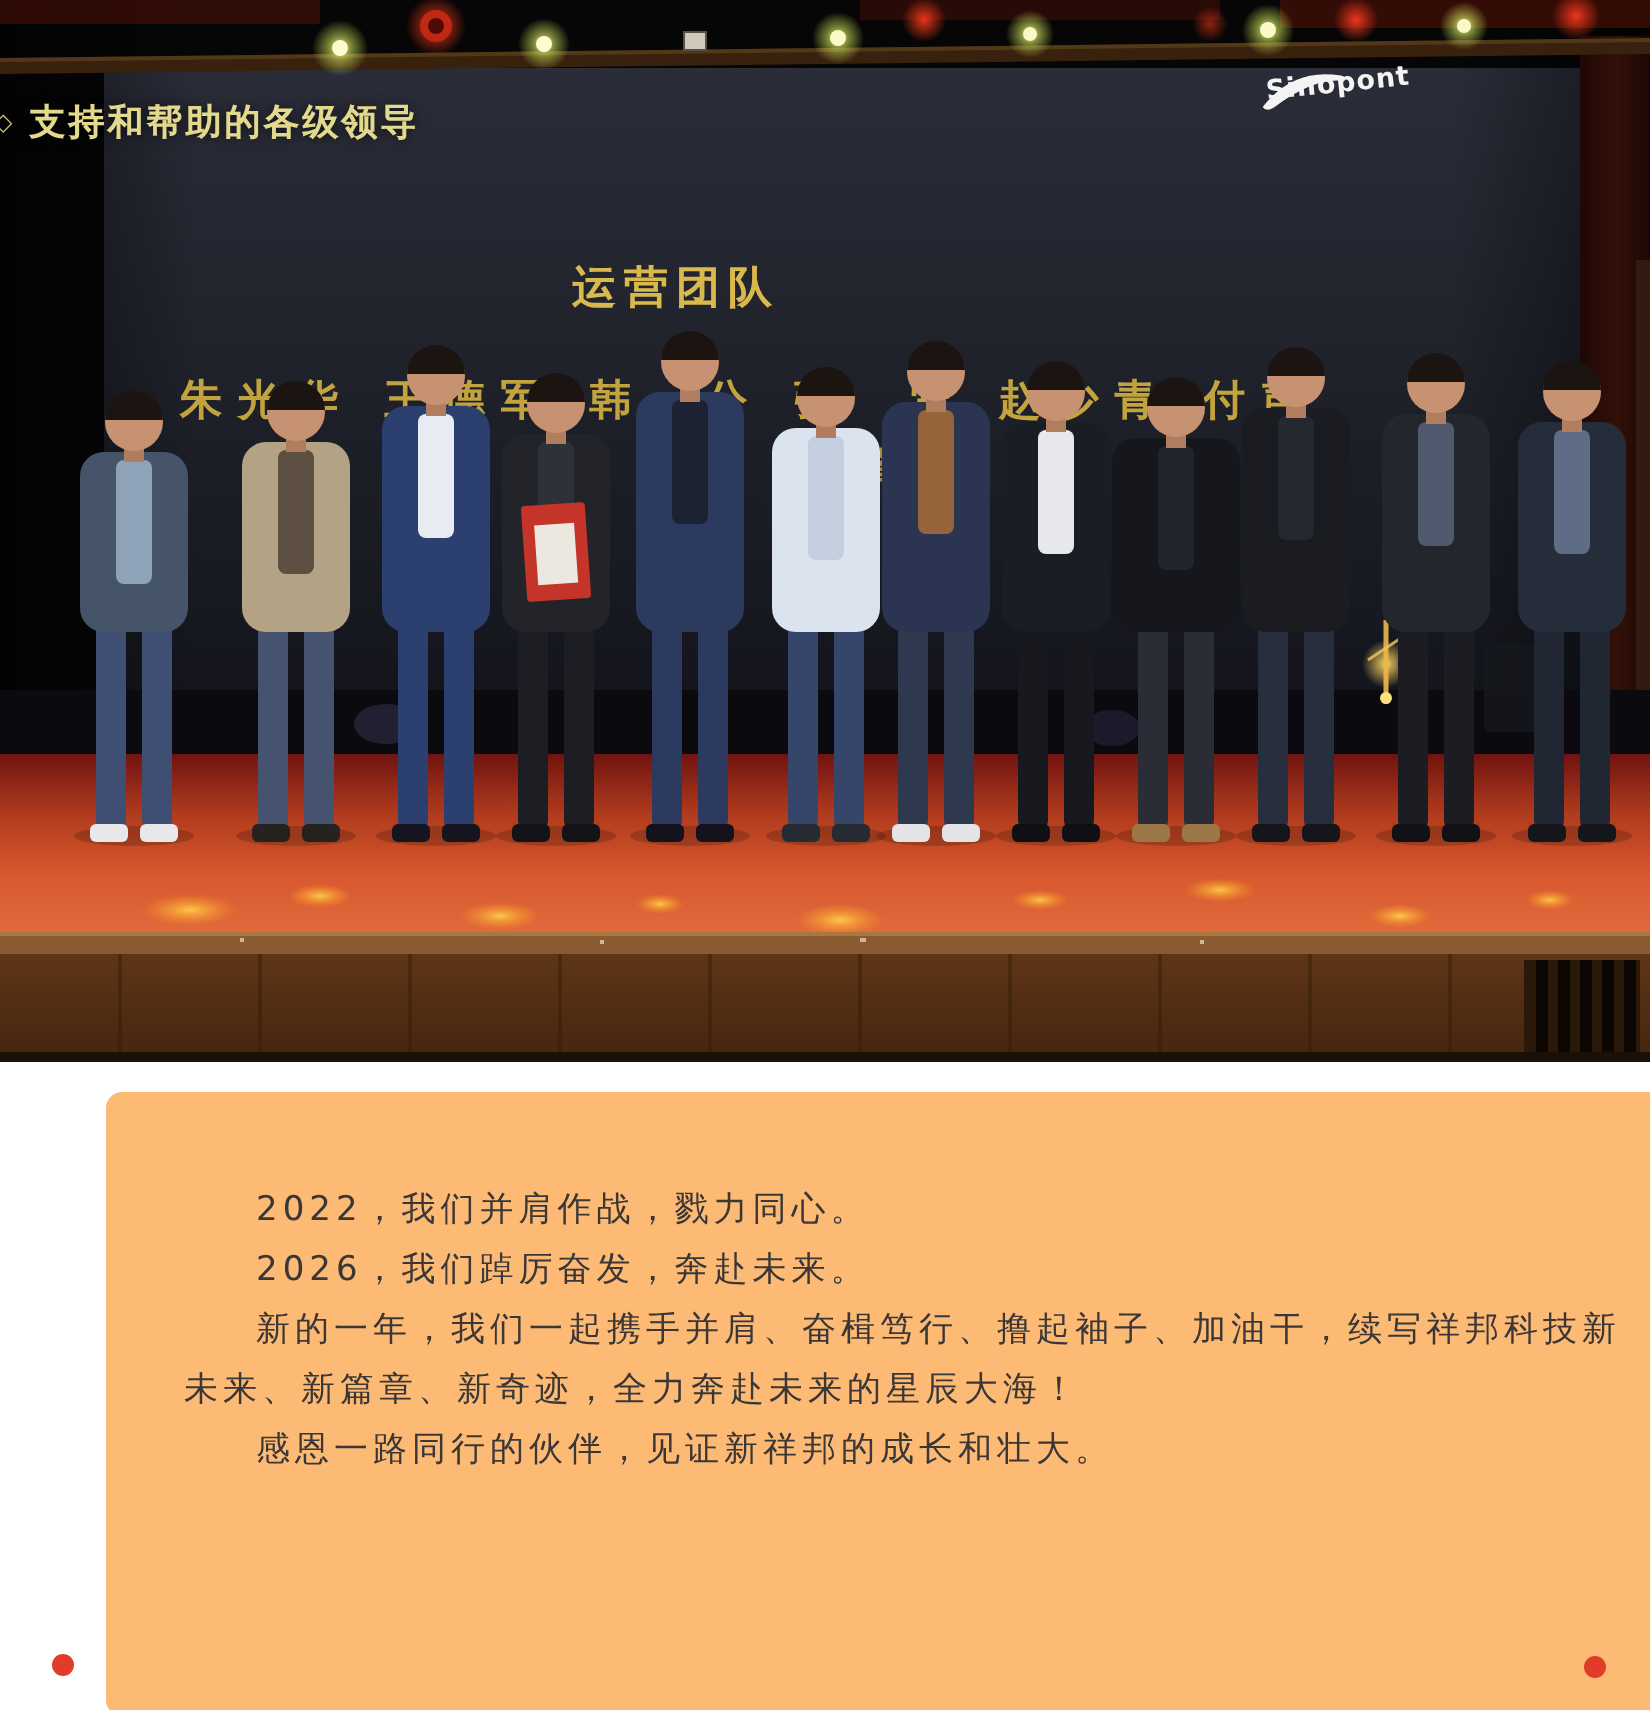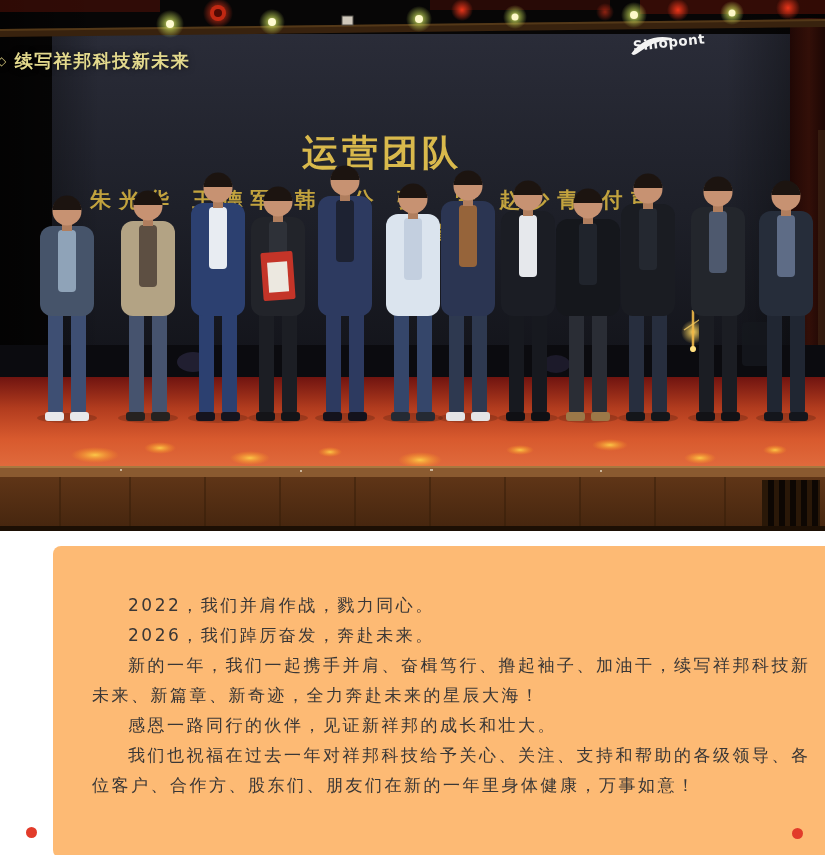--- a/index.html
+++ b/index.html
@@ -22,21 +22,21 @@
     text-shadow:0 0 6px rgba(0,0,0,.6);
   }
   .badge .bullet { font-size:12px; color:#cfc178; margin-left:-5px; }
   .logo {
     left:626px; top:34px; width:86px; text-align:center;
     transform:rotate(-6deg);
   }
   .logo .swoosh { display:block; margin:0 auto 1px auto; }
   .logo .word { color:#f3f3f3; font-weight:bold; font-size:13.5px; letter-spacing:.5px; }
   .screen-title {
-    left:302px; top:129px; font-size:36px; font-weight:bold;
+    left:286px; top:129px; font-size:22px; font-weight:bold;
     color:#d9b94c; letter-spacing:4px;
   }
   .names1 {
     left:90px; top:186px; font-size:21px; font-weight:bold;
     color:#c2a33e; letter-spacing:8px;
   }
   .names2 {
     left:429px; top:220px; font-size:21px; font-weight:bold;
     color:#b2953a; opacity:.92;
   }
@@ -125,21 +125,21 @@
       <circle cx="462" cy="10" r="11" fill="url(#gr)"></circle>
       <circle cx="605" cy="12" r="9" fill="url(#gr)" opacity="0.6"></circle>
       <circle cx="678" cy="10" r="11" fill="url(#gr)"></circle>
       <circle cx="788" cy="8" r="12" fill="url(#gr)"></circle>
       <rect x="342" y="16" width="11" height="9" fill="#cfc8bb" stroke="#55504a"></rect>
     </g>
   </svg>
 
   <div class="ovl badge">
     <span class="bullet">◇</span>
-    <span>续写祥邦科技新未来</span>
+    <span>支持和帮助的各级领导</span>
   </div>
 
   <div class="ovl logo">
     <svg class="swoosh" width="52" height="18" viewBox="0 0 72 24">
       <path d="M6 21 Q30 -4 62 5 Q66 6 64 9 Q44 4 14 22 Q8 25 6 21 Z" fill="#f3f3f3"></path>
     </svg>
     <div class="word">Sinopont</div>
   </div>
 
   <div class="ovl screen-title">运营团队</div>
@@ -373,17 +373,16 @@
         </g>
       </g>
   </svg>
 </div>
 
 <div class="panel">
   <p>2022，我们并肩作战，戮力同心。</p>
   <p>2026，我们踔厉奋发，奔赴未来。</p>
   <p>新的一年，我们一起携手并肩、奋楫笃行、撸起袖子、加油干，续写祥邦科技新未来、新篇章、新奇迹，全力奔赴未来的星辰大海！</p>
   <p>感恩一路同行的伙伴，见证新祥邦的成长和壮大。</p>
-  <p>我们也祝福在过去一年对祥邦科技给予关心、关注、支持和帮助的各级领导、各位客户、合作方、股东们、朋友们在新的一年里身体健康，万事如意！</p>
 </div>
 
 <div class="dot l"></div>
 <div class="dot r"></div>
 
 </body></html>

